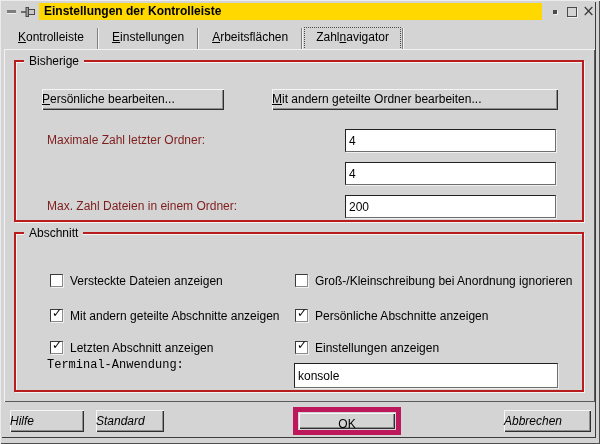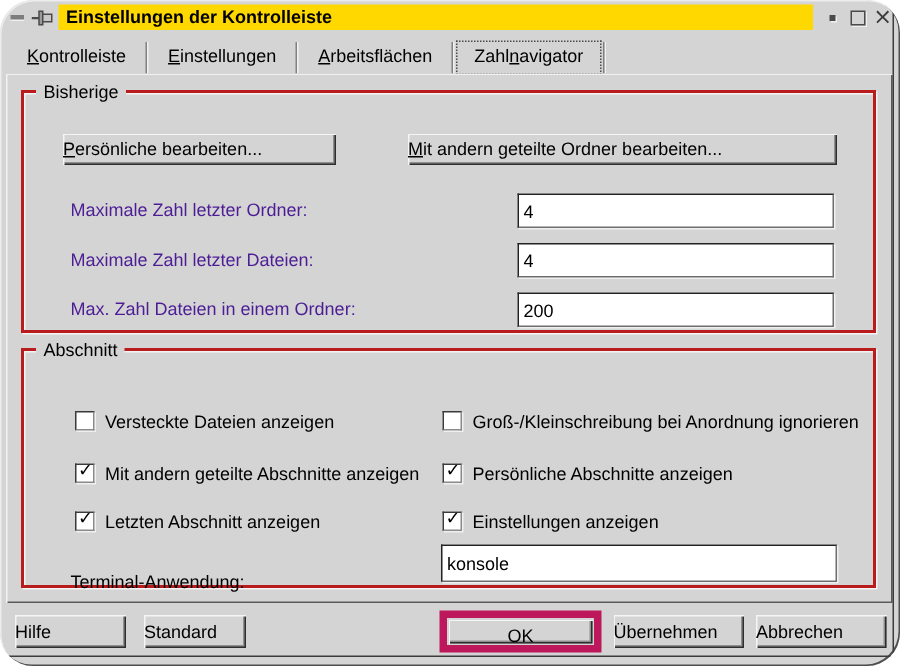--- a/index.html
+++ b/index.html
@@ -5,21 +5,20 @@
   * { box-sizing: border-box; margin: 0; padding: 0; }
   html,body { background:#ffffff; }
   body { font-family: "Liberation Sans", sans-serif; }
 
   .window {
     position: relative;
     width: 600px; height: 444px;
     background: #d4d4d4;
     box-shadow: inset 1px 1px 0 #ececec, inset -1px -1px 0 #4e4e4e;
     overflow: hidden;
-    border-radius: 22px;
   }
   .inner-edge {
     position:absolute; left:2px; top:2px; right:4px; bottom:6px;
     border-right:1px solid #3c3c3c; border-bottom:1px solid #3c3c3c;
     pointer-events:none;
   }
 
   
   .titlebar {
     position:absolute; left:3px; top:3px; right:3px; height:17px;
@@ -81,21 +80,21 @@
     background:#d4d4d4; color:#000;
     font-size:12px; text-align:left;
     box-shadow: inset 1px 1px 0 #f5f5f5, inset -1px -1px 0 #2e2e2e, inset -2px -2px 0 #8f8f8f;
     cursor:default; white-space:nowrap;
   }
   .gbtn { top:27px; height:21px; line-height:21px; }
   .gbtn1 { left:26px;  width:182px; }
   .gbtn2 { left:256px; width:286px; }
 
   .field-label {
-    position:absolute; left:31px; font-size:12px; color:#4c1d95;
+    position:absolute; left:31px; font-size:12px; color:#7f1d1d;
     height:23px; line-height:23px; white-space:nowrap;
   }
   .fl1 { top:67px; } .fl2 { top:100px; } .fl3 { top:133px; }
   .tfield {
     position:absolute; left:329px; width:211px; height:23px;
     background:#ffffff; color:#000;
     border:1px solid; border-color:#222 #6e6e6e #6e6e6e #222;
     box-shadow: 1px 1px 0 #f0f0f0;
     font-family:"Liberation Sans", sans-serif; font-size:12px; padding:0 3px;
     outline:none;
@@ -115,32 +114,32 @@
     font-size:12px; font-weight:bold; color:#000; line-height:13px;
   }
   .cbl {
     position:absolute; font-size:12px; color:#000;
     height:14px; line-height:14px; white-space:nowrap; cursor:default;
   }
   .rowA { top:40px; } .rowB { top:75px; } .rowC { top:107px; }
   .colL-box { left:34px; }  .colL-lbl { left:54px; }
   .colR-box { left:279px; } .colR-lbl { left:299px; }
 
-  .term-label { position:absolute; left:31px; top:142px; height:25px; line-height:25px; font-size:12px; white-space:nowrap; }
+  .term-label { position:absolute; left:31px; top:119px; height:25px; line-height:25px; font-size:12px; white-space:nowrap;font-family:Liberation Mono, monospace; }
   .term-input {
     position:absolute; left:278px; top:129px; width:264px; height:25px;
     background:#fff; color:#000;
     border:1px solid; border-color:#222 #6e6e6e #6e6e6e #222;
     box-shadow: 1px 1px 0 #f0f0f0;
     font-family:"Liberation Sans", sans-serif; font-size:12px; padding:0 3px;
     outline:none;
   }
 
   
-  .fbtn { top:410px; height:22px; line-height:22px; }
+  .fbtn { top:410px; height:22px; line-height:22px;font-style:italic; }
   .b-hilfe      { left:10px;  width:74px; }
   .b-standard   { left:96px;  width:68px; }
   .b-uebernehmen{ left:409px; width:87px; }
   .b-abbrechen  { left:504px; width:87px; }
   .ok-frame {
     position:absolute; left:293px; top:407px; width:108px; height:28px;
     border:5px solid #be185d; background:#d4d4d4; padding:1px;
   }
   .ok-btn {
     position:relative; width:100%; height:100%;
@@ -190,21 +189,20 @@
 
     <div class="group g-bisherige">
       <span class="legend">Bisherige</span>
 
       <div class="pushbtn gbtn gbtn1"><span class="accel">P</span><span>ersönliche bearbeiten...</span></div>
       <div class="pushbtn gbtn gbtn2"><span class="accel">M</span><span>it andern geteilte Ordner bearbeiten...</span></div>
 
       <div class="field-label fl1">Maximale Zahl letzter Ordner:</div>
       <input class="tfield tf1" type="text" value="4" style="">
 
-      <div class="field-label fl2">Maximale Zahl letzter Dateien:</div>
       <input class="tfield tf2" type="text" value="4" style="">
 
       <div class="field-label fl3">Max. Zahl Dateien in einem Ordner:</div>
       <input class="tfield tf3" type="text" value="200" style="">
     </div>
 
     <div class="group g-optionen">
       <span class="legend">Abschnitt</span>
 
       <span class="cb rowA colL-box">
@@ -240,17 +238,16 @@
       <div class="term-label">Terminal-Anwendung:</div>
       <input class="term-input" type="text" value="konsole" style="">
     </div>
   </div>
 
   <div class="pushbtn fbtn b-hilfe">Hilfe</div>
   <div class="pushbtn fbtn b-standard">Standard</div>
   <div class="ok-frame">
     <div class="ok-btn">OK</div>
   </div>
-  <div class="pushbtn fbtn b-uebernehmen">Übernehmen</div>
   <div class="pushbtn fbtn b-abbrechen">Abbrechen</div>
 
   <div class="inner-edge"></div>
 </div>
 
 </body></html>

